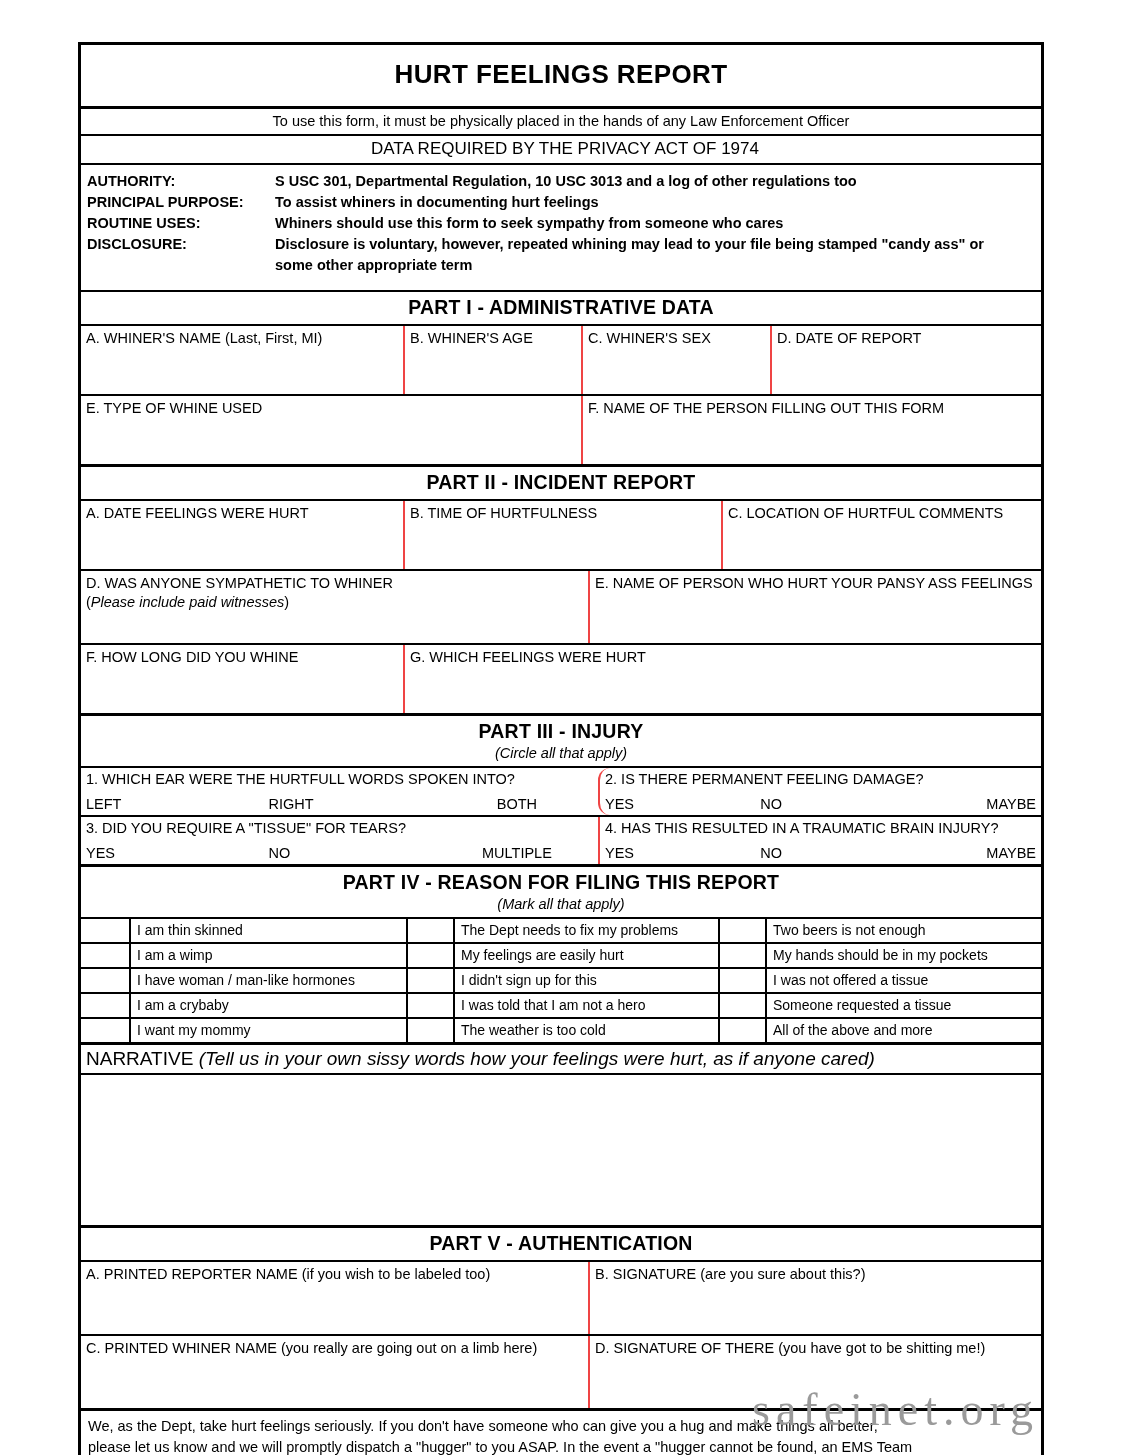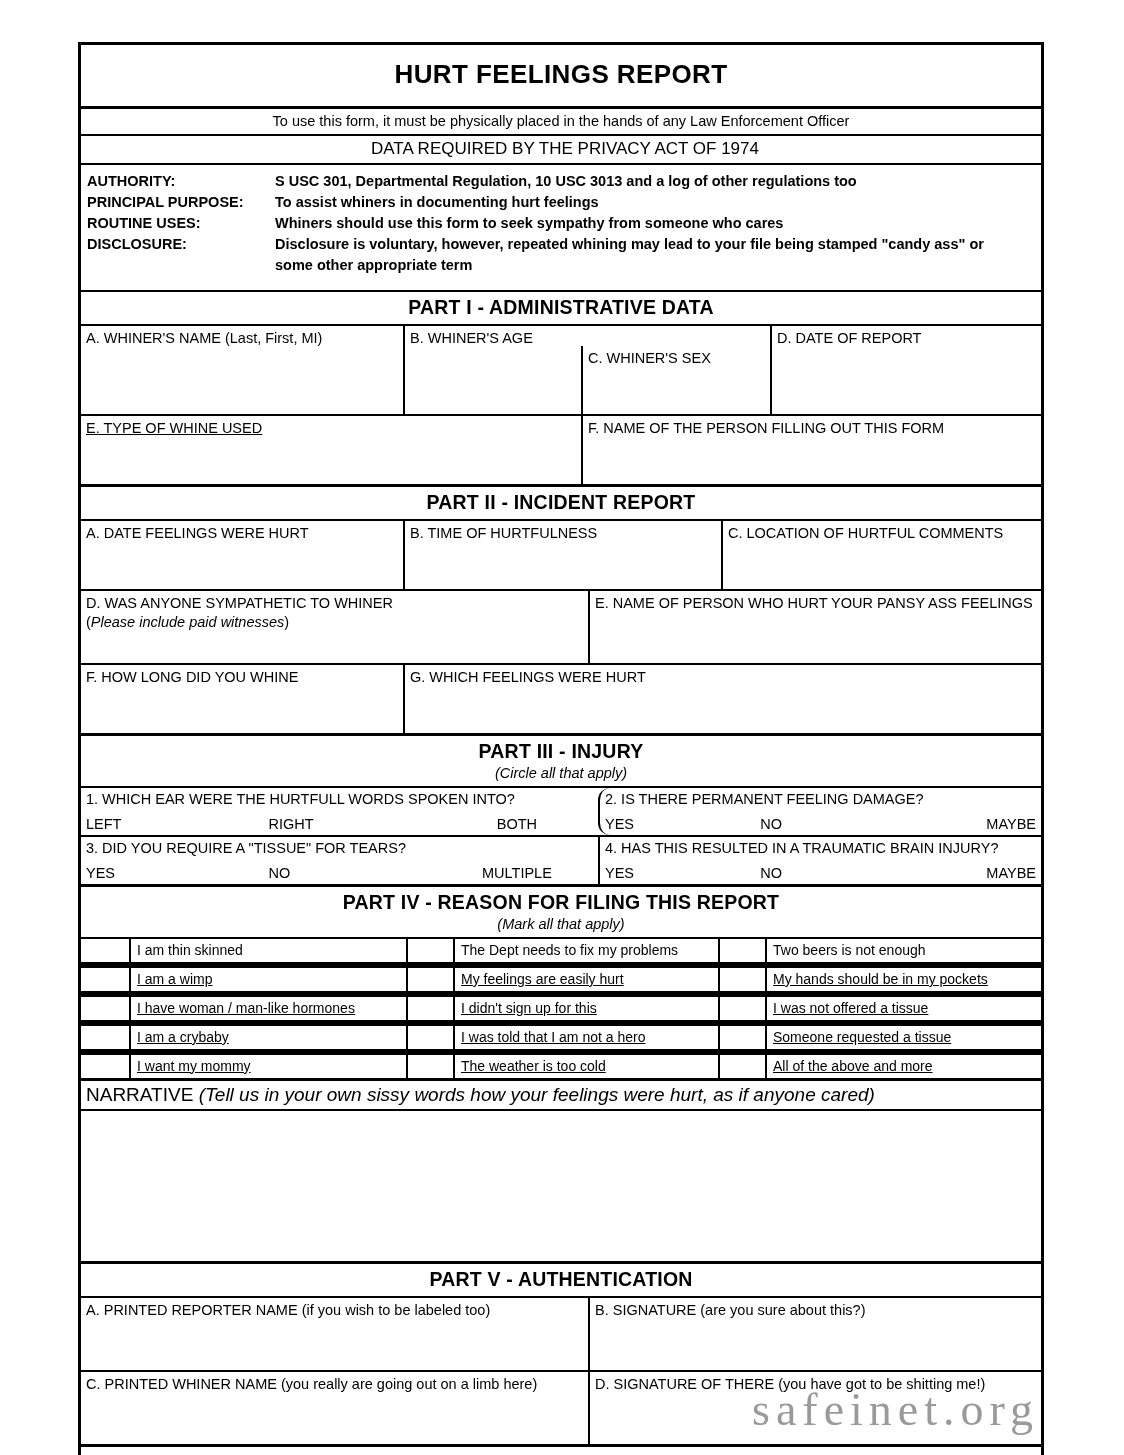--- a/index.html
+++ b/index.html
@@ -23,21 +23,21 @@
     top: 42px;
     width: 966px;
     border: 3px solid #000;
     box-sizing: border-box;
     background: #fff;
   }
 
   .row { display: flex; }
   .hr-thick { border-top: 3px solid #000; }
   .hr-thin  { border-top: 2px solid #000; }
-  .vl-thin  { border-left: 2px solid #000000; }
+  .vl-thin  { border-left: 2px solid #ef4444; }
 
   .cell {
     box-sizing: border-box;
     padding: 3px 5px 0 5px;
     font-size: 14.5px;
     line-height: 1.33;
   }
 
   
   .title-bar {
@@ -101,21 +101,21 @@
   
   .p4wrap { padding: 0; }
   .p4row { display: flex; }
   .p4pad   { flex: 0 0 48px; border-right: 2px solid #000; }
   .p4box   { flex: 0 0 45px; border-right: 2px solid #000; }
   .p4lab   { box-sizing: border-box; padding: 2px 4px 2px 6px;
              font-size: 14px; line-height: 1.35; }
   .p4lab.c1 { flex: 0 0 277px; border-right: 2px solid #000; }
   .p4lab.c2 { flex: 0 0 265px; border-right: 2px solid #000; }
   .p4lab.c3 { flex: 1; }
-  .p4row + .p4row { border-top: 6px solid #000000; text-decoration: underline; }
+  .p4row + .p4row { border-top: 2px solid #000000; }
 
   
   .narr-head { font-size: 19px; padding: 3px 5px 3px 5px; }
   .narr-body { height: 152px; }
 
   
   .footer-par {
     font-size: 14.5px;
     line-height: 1.47;
     padding: 5px 7px 7px 7px;
@@ -169,32 +169,32 @@
 
   <div class="row hr-thin">
     <div class="cell fieldbox" style="flex:0 0 322px;">
       <div>A. WHINER'S NAME (Last, First, MI)</div>
       <div></div>
     </div>
     <div class="cell fieldbox vl-thin" style="flex:0 0 178px;">
       <div>B. WHINER'S AGE</div>
       <div></div>
     </div>
-    <div class="cell fieldbox vl-thin" style="flex:0 0 189px;margin-top:20px;">
+    <div class="cell fieldbox vl-thin" style="flex:0 0 189px;">
       <div>C. WHINER'S SEX</div>
       <div></div>
     </div>
     <div class="cell fieldbox vl-thin" style="flex:1;">
       <div>D. DATE OF REPORT</div>
       <div></div>
     </div>
   </div>
 
   <div class="row hr-thin">
-    <div class="cell fieldbox" style="flex:0 0 500px;text-decoration:underline;">
+    <div class="cell fieldbox" style="flex:0 0 500px;">
       <div>E. TYPE OF WHINE USED</div>
       <div></div>
     </div>
     <div class="cell fieldbox vl-thin" style="flex:1;">
       <div>F. NAME OF THE PERSON FILLING OUT THIS FORM</div>
       <div></div>
     </div>
   </div>
 
   <div class="hr-thick part-bar">PART II - INCIDENT REPORT</div>

